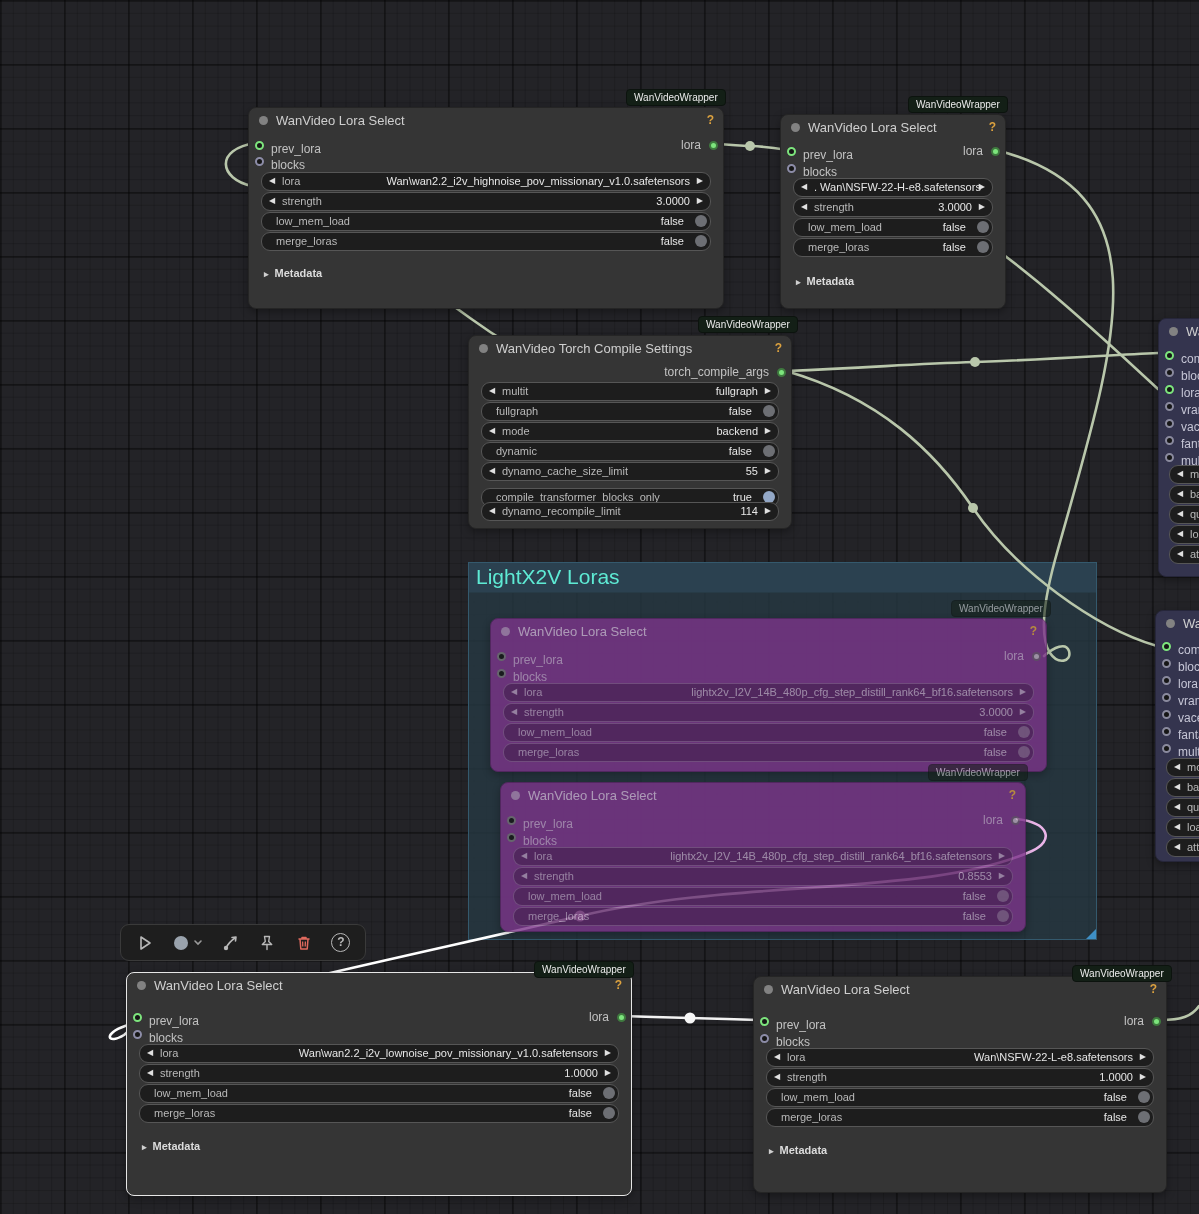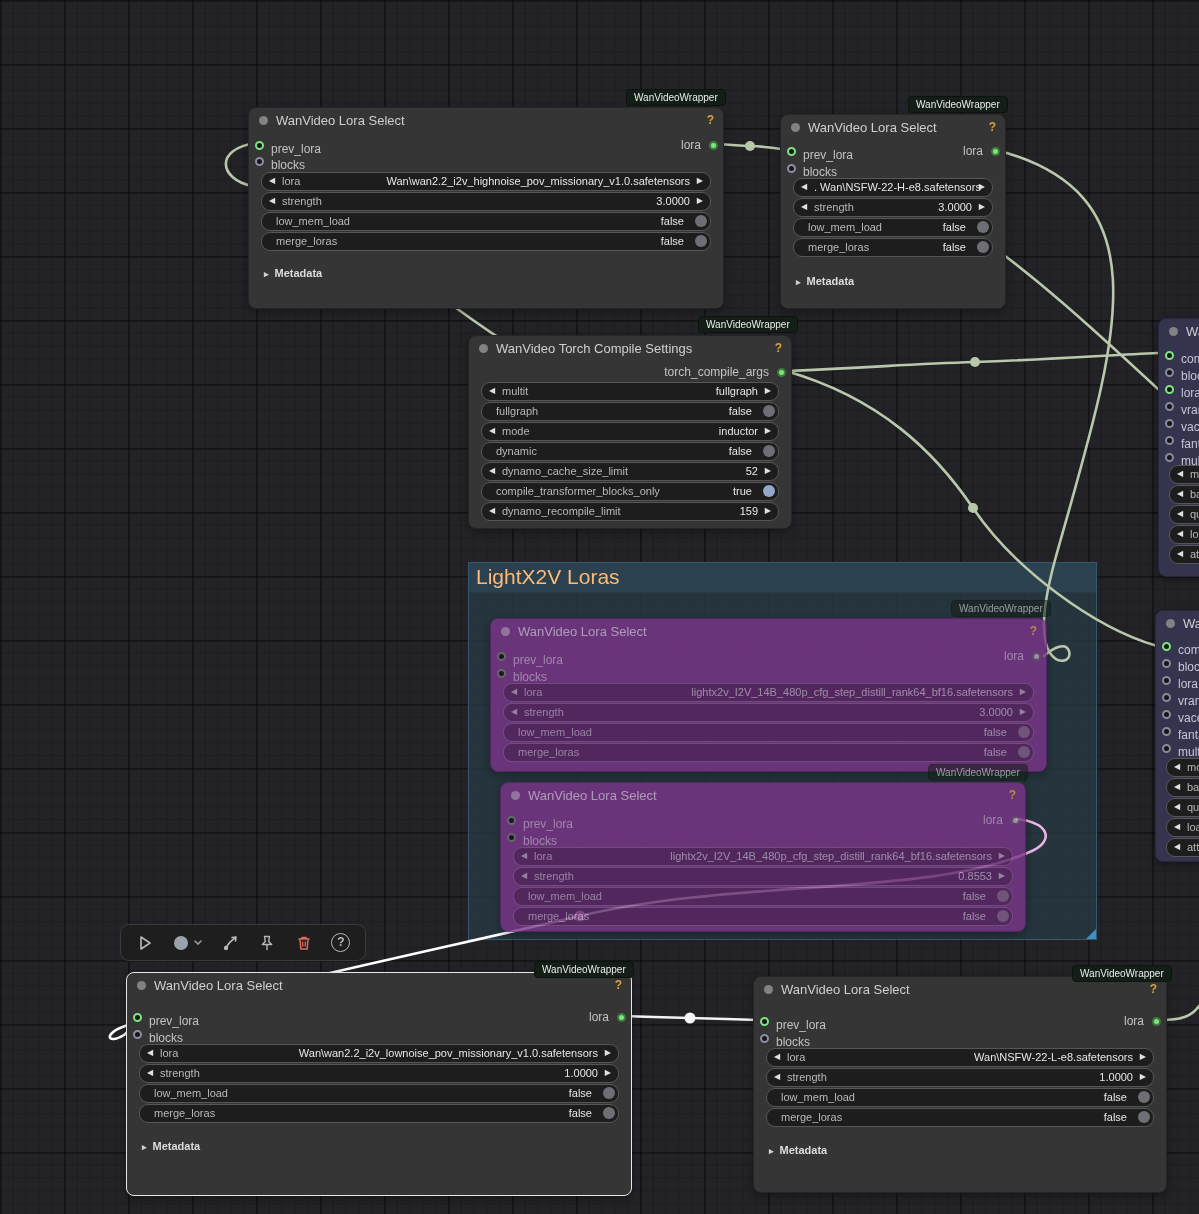--- a/index.html
+++ b/index.html
@@ -11,21 +11,21 @@
       linear-gradient(rgba(0,0,0,.32) 0 2px, transparent 2px),
       linear-gradient(90deg, rgba(0,0,0,.32) 0 2px, transparent 2px),
       linear-gradient(rgba(0,0,0,.16) 0 1px, transparent 1px),
       linear-gradient(90deg, rgba(0,0,0,.16) 0 1px, transparent 1px);
     background-size:64px 64px,64px 64px,12.8px 12.8px,12.8px 12.8px;
     background-position:48px 21px,48px 21px,埃0 0,0 0;
   }
   
   .group{position:absolute;z-index:1;}
   .group-header{position:absolute;left:0;top:0;right:0;height:30px;background:#2b4150;border:1px solid #34596d;border-bottom:none;}
-  .group-title{position:absolute;left:7px;top:2px;font-size:21px;color:#fdba74;white-space:nowrap;}
+  .group-title{position:absolute;left:7px;top:2px;font-size:21px;color:#5eead4;white-space:nowrap;}
   .group-body{position:absolute;left:0;top:30px;right:0;bottom:0;background:rgba(39,58,68,.78);border:1px solid #34596d;border-top:none;}
   .group-resize{position:absolute;right:1px;bottom:1px;width:0;height:0;border-left:10px solid transparent;border-bottom:10px solid #3e8fc5;}
   
   #wires{position:absolute;left:0;top:0;z-index:2;}
   
   .node{position:absolute;z-index:3;background:#353535;border:1px solid #252525;border-radius:8px;box-shadow:0 3px 8px rgba(0,0,0,.35);}
   .node.selected{border:1px solid #e6e6e6;}
   .node.bypass{background:#7c348a;opacity:.8;border-color:#5d2568;}
   .node.rnode{background:#34344e;border-color:#26263a;}
   .ntitle{position:absolute;left:0;top:0;right:0;height:26px;}
@@ -212,43 +212,43 @@
       <span class="warr r">▶</span>
     </div>
     <div class="widget" style="top:66px;text-align:center;">
       <span class="wlabel noarr">fullgraph</span>
       <span class="wvalue noarr">false</span>
       <span class="knob"></span>
     </div>
     <div class="widget" style="top:86px;">
       <span class="warr l">◀</span>
       <span class="wlabel">mode</span>
-      <span class="wvalue">inductor</span>
+      <span class="wvalue">backend</span>
       <span class="warr r">▶</span>
     </div>
     <div class="widget" style="top:106px;">
       <span class="wlabel noarr">dynamic</span>
       <span class="wvalue noarr">false</span>
       <span class="knob"></span>
     </div>
     <div class="widget" style="top:126px;">
       <span class="warr l">◀</span>
       <span class="wlabel">dynamo_cache_size_limit</span>
-      <span class="wvalue">52</span>
-      <span class="warr r">▶</span>
-    </div>
-    <div class="widget" style="top:146px;text-decoration:underline;">
+      <span class="wvalue">55</span>
+      <span class="warr r">▶</span>
+    </div>
+    <div class="widget" style="top:152px;text-decoration:underline;">
       <span class="wlabel noarr">compile_transformer_blocks_only</span>
       <span class="wvalue noarr">true</span>
       <span class="knob on"></span>
     </div>
     <div class="widget" style="top:166px;">
       <span class="warr l">◀</span>
       <span class="wlabel">dynamo_recompile_limit</span>
-      <span class="wvalue">159</span>
+      <span class="wvalue">114</span>
       <span class="warr r">▶</span>
     </div>
   </div>
   <div class="badge" style="left:698px;top:316px;">WanVideoWrapper</div>
 
   <div class="node bypass" style="left:490px;top:618px;width:555px;height:152px;">
     <div class="ntitle">
       <span class="tdot"></span>
       <span class="ttext">WanVideo Lora Select</span>
       <span class="help">?</span>

